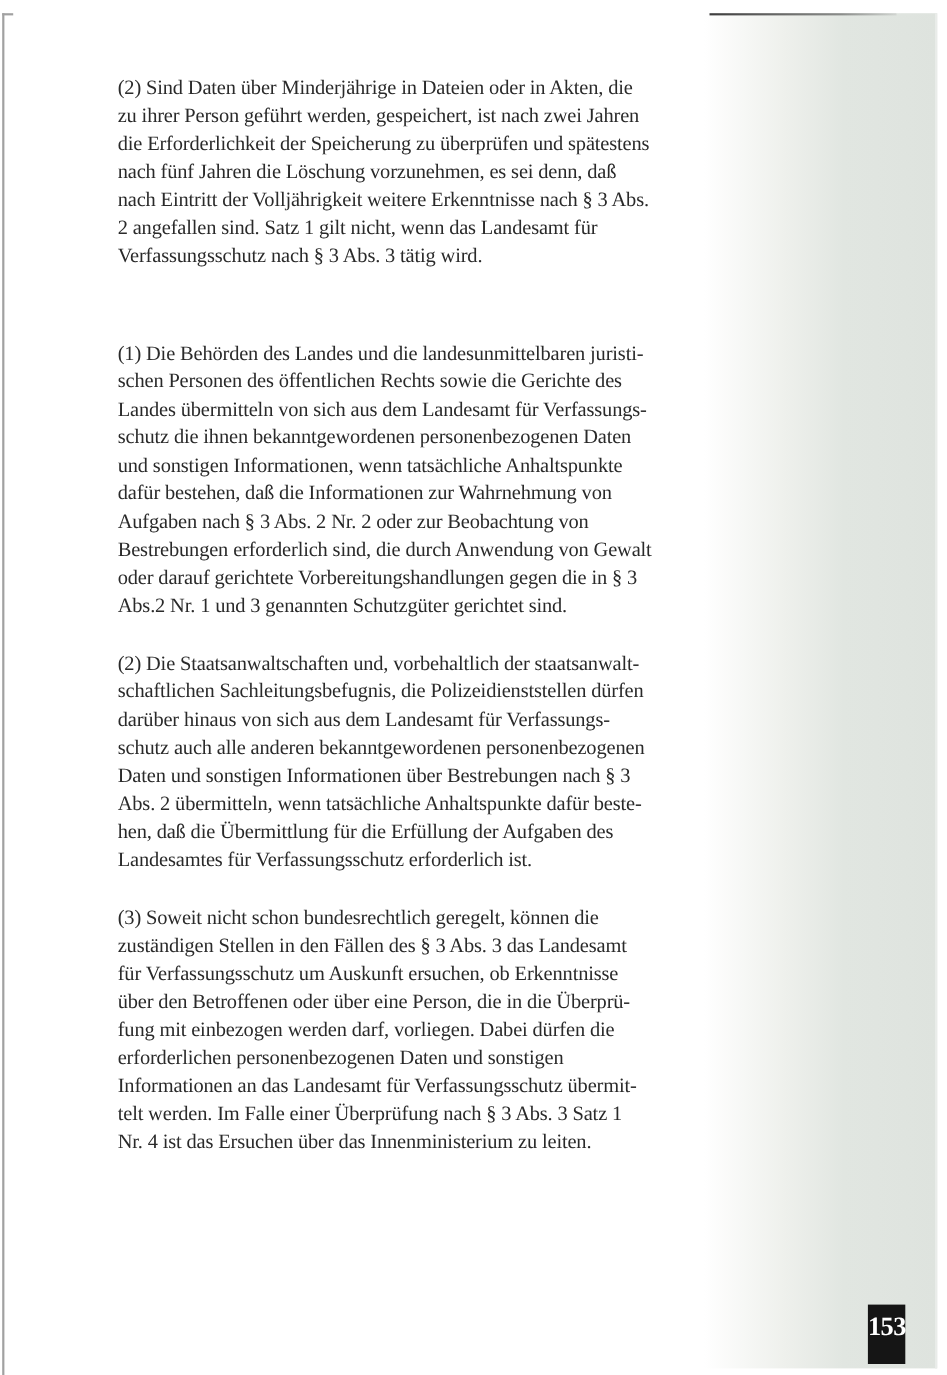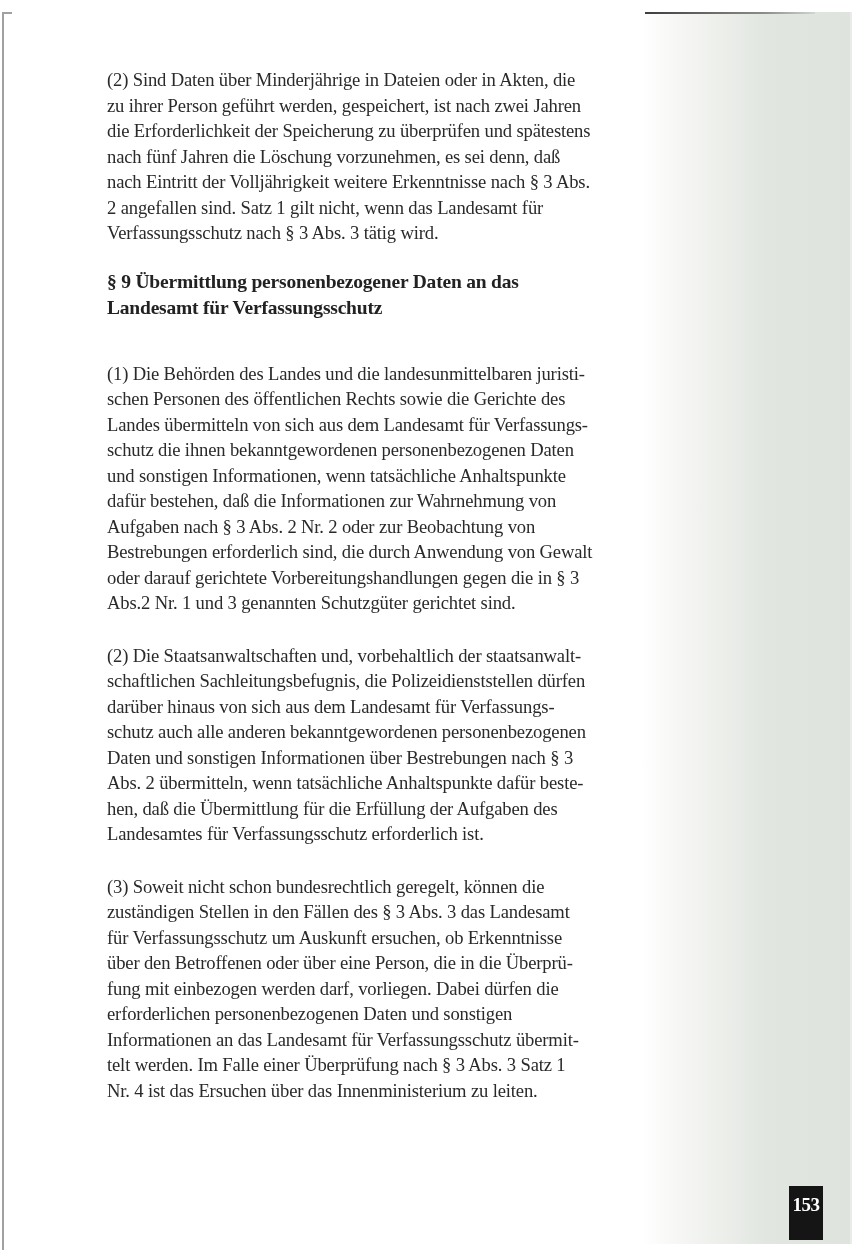--- a/index.html
+++ b/index.html
@@ -87,21 +87,21 @@
     .page-number {
       position: absolute;
       left: 789px;
       top: 1186px;
       width: 34px;
       height: 54px;
       background: #151515;
       color: #ffffff;
       font-family: "Liberation Serif", "DejaVu Serif", serif;
       font-weight: bold;
-      font-size: 19px;
+      font-size: 24px;
       text-align: center;
       padding-top: 8px;
       box-sizing: border-box;
       letter-spacing: -0.5px;
     }
   </style>
 </head>
 <body>
 
 <div class="page">
@@ -112,22 +112,20 @@
   <div class="content">
     <p class="para">(2) Sind Daten über Minderjährige in Dateien oder in Akten, die
 zu ihrer Person geführt werden, gespeichert, ist nach zwei Jahren
 die Erforderlichkeit der Speicherung zu überprüfen und spätestens
 nach fünf Jahren die Löschung vorzunehmen, es sei denn, daß
 nach Eintritt der Volljährigkeit weitere Erkenntnisse nach § 3 Abs.
 2 angefallen sind. Satz 1 gilt nicht, wenn das Landesamt für
 Verfassungsschutz nach § 3 Abs. 3 tätig wird.</p>
     <div class="gap-after-p0"></div>
 
-    <h2 class="heading">§ 9 Übermittlung personenbezogener Daten an das
-Landesamt für Verfassungsschutz</h2>
     <div class="gap-after-h"></div>
 
     <p class="para">(1) Die Behörden des Landes und die landesunmittelbaren juristi-
 schen Personen des öffentlichen Rechts sowie die Gerichte des
 Landes übermitteln von sich aus dem Landesamt für Verfassungs-
 schutz die ihnen bekanntgewordenen personenbezogenen Daten
 und sonstigen Informationen, wenn tatsächliche Anhaltspunkte
 dafür bestehen, daß die Informationen zur Wahrnehmung von
 Aufgaben nach § 3 Abs. 2 Nr. 2 oder zur Beobachtung von
 Bestrebungen erforderlich sind, die durch Anwendung von Gewalt

